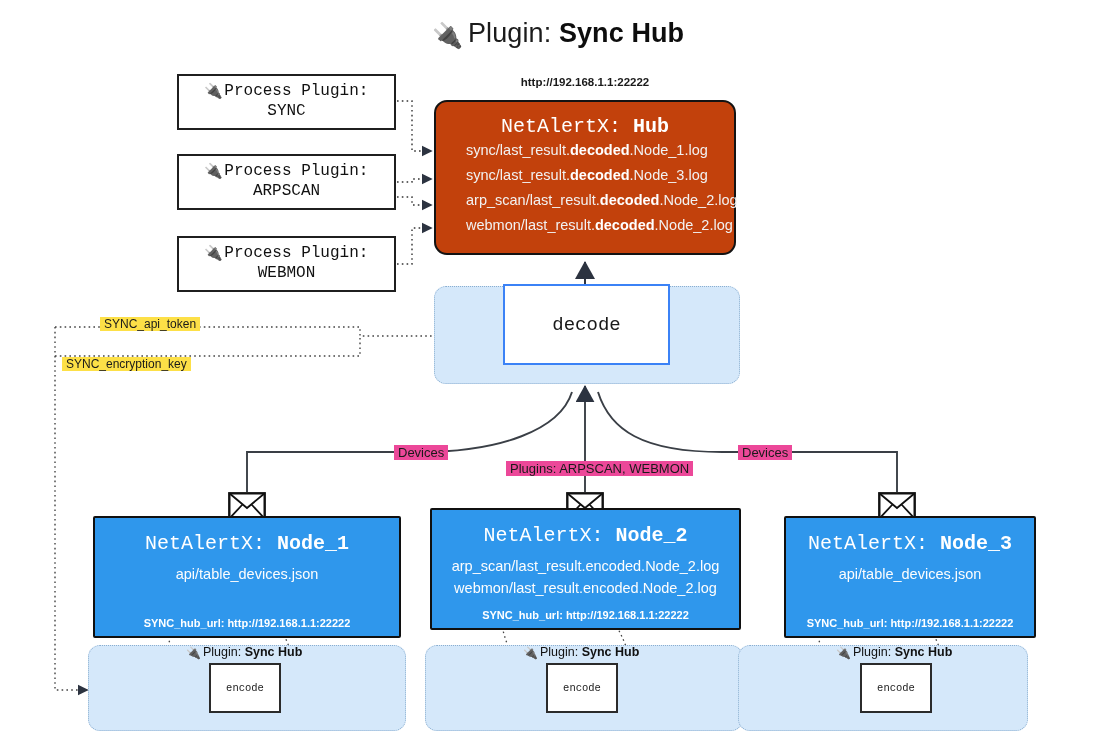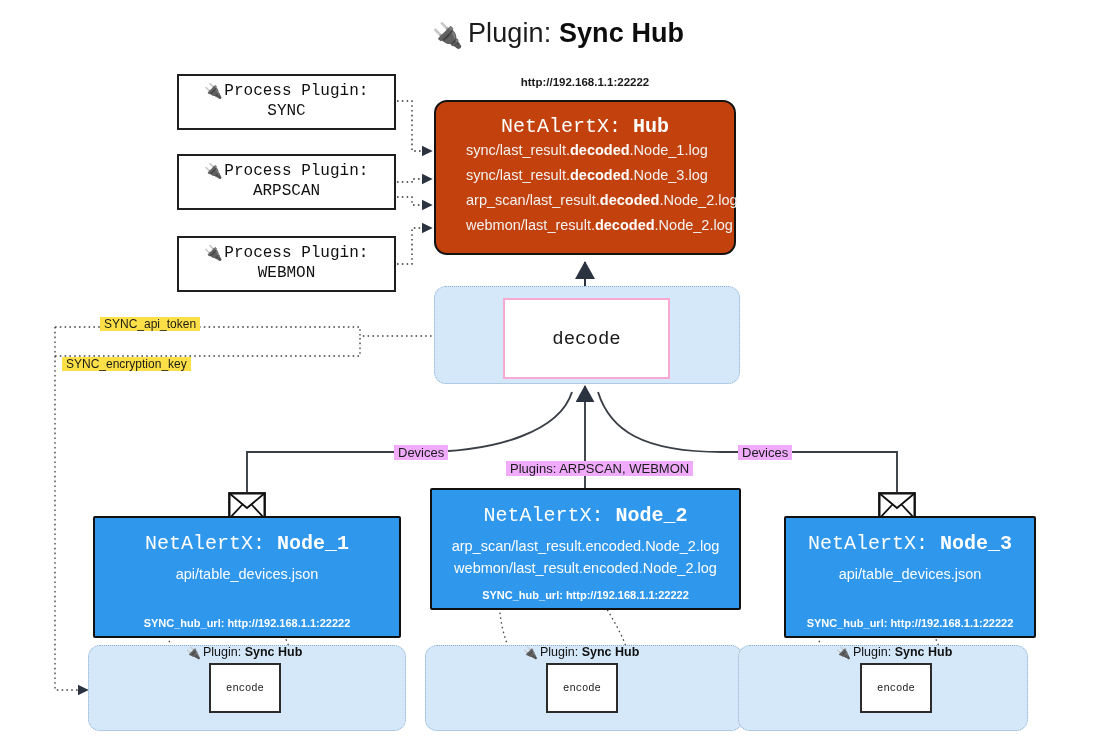--- a/index.html
+++ b/index.html
@@ -52,22 +52,22 @@
     position:absolute;left:434px;top:76px;width:302px;text-align:center;
     font-size:11.5px;font-weight:bold;color:#1a1a1a;
   }
 
   
   .decode-wrap{
     position:absolute;left:434px;top:286px;width:306px;height:98px;
     background:#d5e8fa;border:1.6px dotted #8aaed0;border-radius:12px;box-sizing:border-box;
   }
   .decode-box{
-    position:absolute;left:503px;top:298px;width:167px;height:81px;
-    background:#fff;border:2px solid #f9a8d4;box-sizing:border-box;
+    position:absolute;left:503px;top:284px;width:167px;height:81px;
+    background:#fff;border:2px solid #3b82f6;box-sizing:border-box;
     display:flex;align-items:center;justify-content:center;
     font-family:"Liberation Mono","DejaVu Sans Mono",monospace;font-size:19px;color:#1a1a1a;
   }
 
   
   .edge-label{
     position:absolute;font-size:12px;color:#1a1a1a;background:#fde047;
     padding:0 4px;white-space:nowrap;
   }
 
@@ -103,21 +103,21 @@
     font-family:"Liberation Mono","DejaVu Sans Mono",monospace;font-size:10.5px;color:#222;
   }
   .enc-label{
     position:absolute;font-size:12.5px;white-space:nowrap;background:transparent;color:#111;
   }
   .enc-label .plug{font-size:12px;margin-right:2px;vertical-align:-1px;}
   .enc-label b{font-weight:bold;}
 
   
   .curve-label{
-    position:absolute;font-size:13px;color:#1a1a1a;background:#f0abfc;padding:0 4px;white-space:nowrap;
+    position:absolute;font-size:13px;color:#1a1a1a;background:#ec4899;padding:0 4px;white-space:nowrap;
   }
 </style>
 </head>
 <body>
 
 <svg id="svg-layer" viewBox="0 0 1117 754">
   <defs>
     <marker id="arrow" markerWidth="9" markerHeight="9" refX="7.5" refY="4" orient="auto">
       <path d="M0,0 L8,4 L0,8 z" fill="#2c3340"></path>
     </marker>
@@ -222,21 +222,21 @@
   <rect x="1.3" y="1.3" width="35.4" height="25.4" fill="#fff" stroke="#111" stroke-width="2.4"></rect>
   <path d="M1.3,1.3 L19,16 L36.7,1.3 M1.3,26.7 L14,13 M36.7,26.7 L24,13" fill="none" stroke="#111" stroke-width="1.8"></path>
 </svg>
 
 <div class="node" style="left:93px;top:516px;width:308px;height:122px;">
   <div class="node-title"><span>NetAlertX: </span><b>Node_1</b></div>
   <div class="node-line">api/table_devices.json</div>
   <div class="node-foot">SYNC_hub_url: http://192.168.1.1:22222</div>
 </div>
 
-<div class="node" style="left:430px;top:488px;width:311px;height:122px;">
+<div class="node" style="left:430px;top:508px;width:311px;height:122px;">
   <div class="node-title"><span>NetAlertX: </span><b>Node_2</b></div>
   <div class="node-line">arp_scan/last_result.encoded.Node_2.log</div>
   <div class="node-line" style="margin-top:6px;">webmon/last_result.encoded.Node_2.log</div>
   <div class="node-foot">SYNC_hub_url: http://192.168.1.1:22222</div>
 </div>
 
 <div class="node" style="left:771px;top:516px;width:252px;height:122px;margin-left:13px;">
   <div class="node-title"><span>NetAlertX: </span><b>Node_3</b></div>
   <div class="node-line">api/table_devices.json</div>
   <div class="node-foot">SYNC_hub_url: http://192.168.1.1:22222</div>

